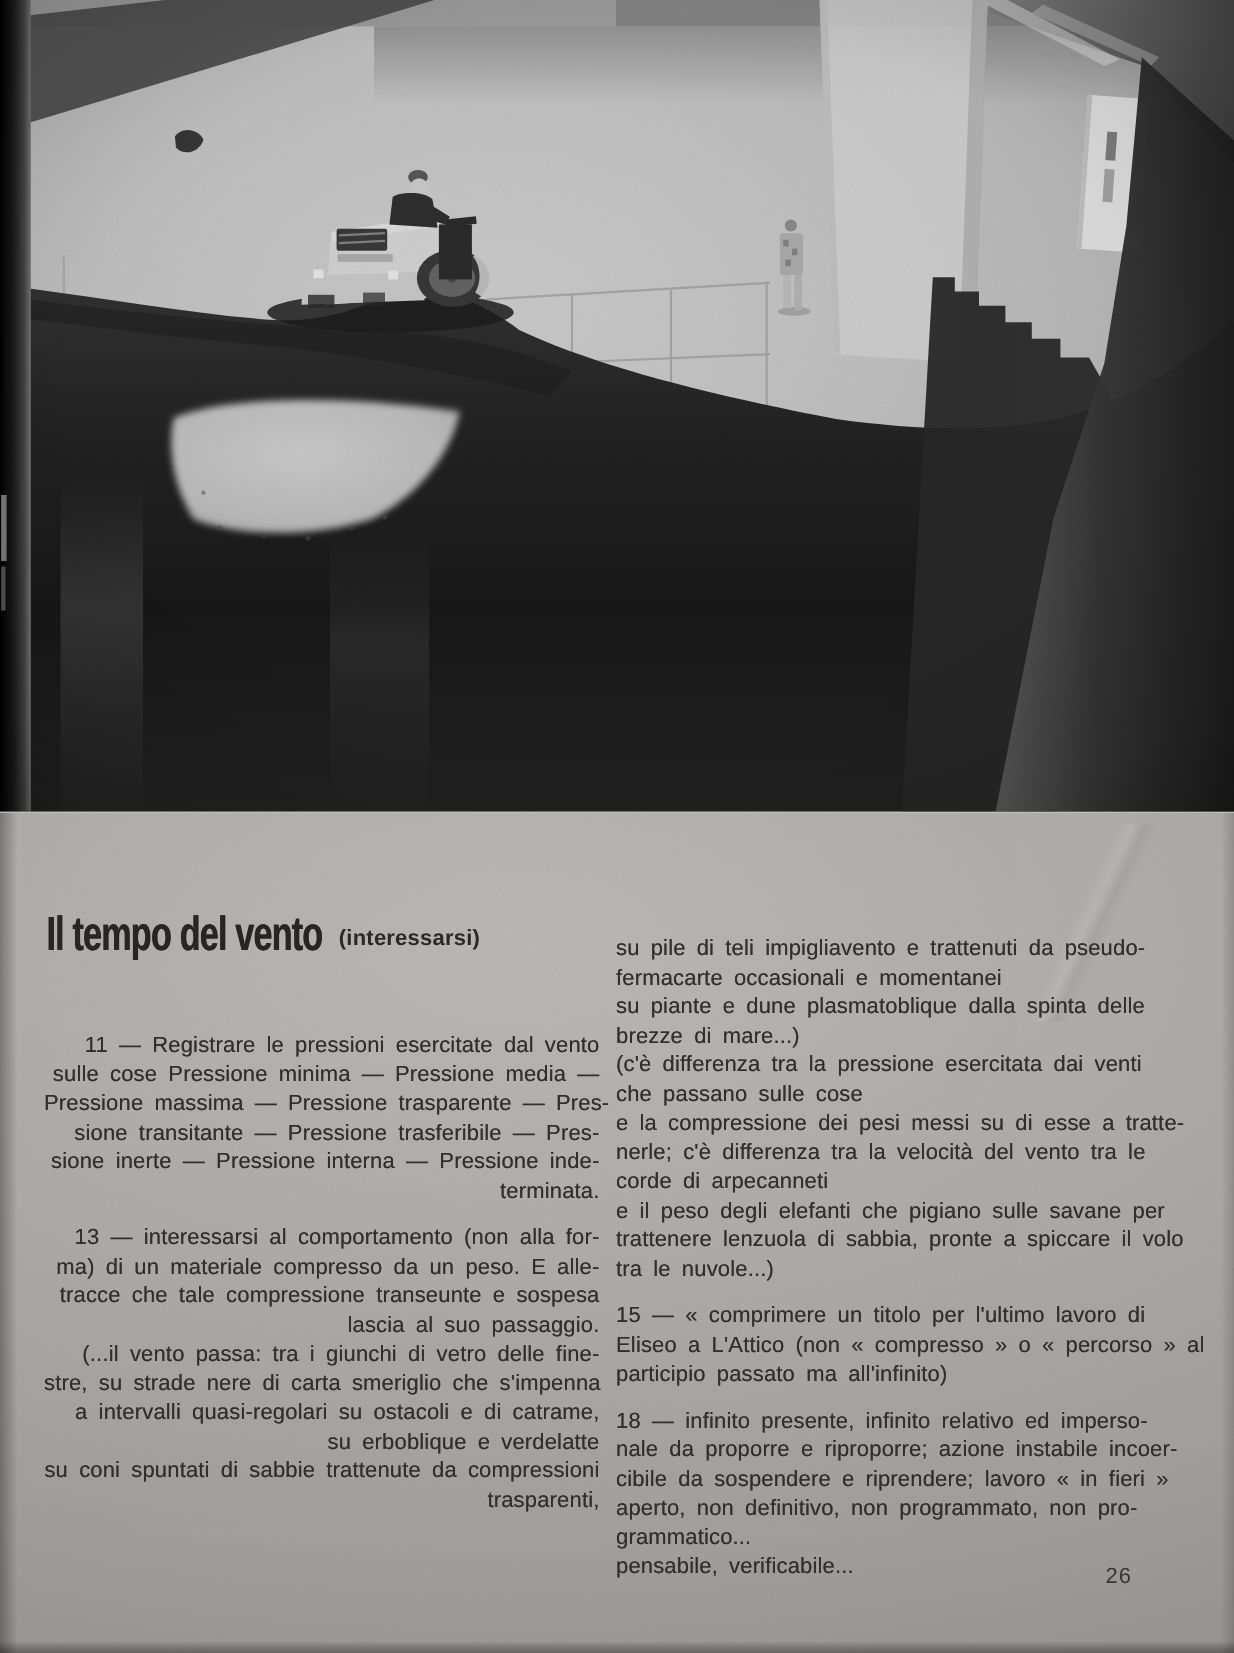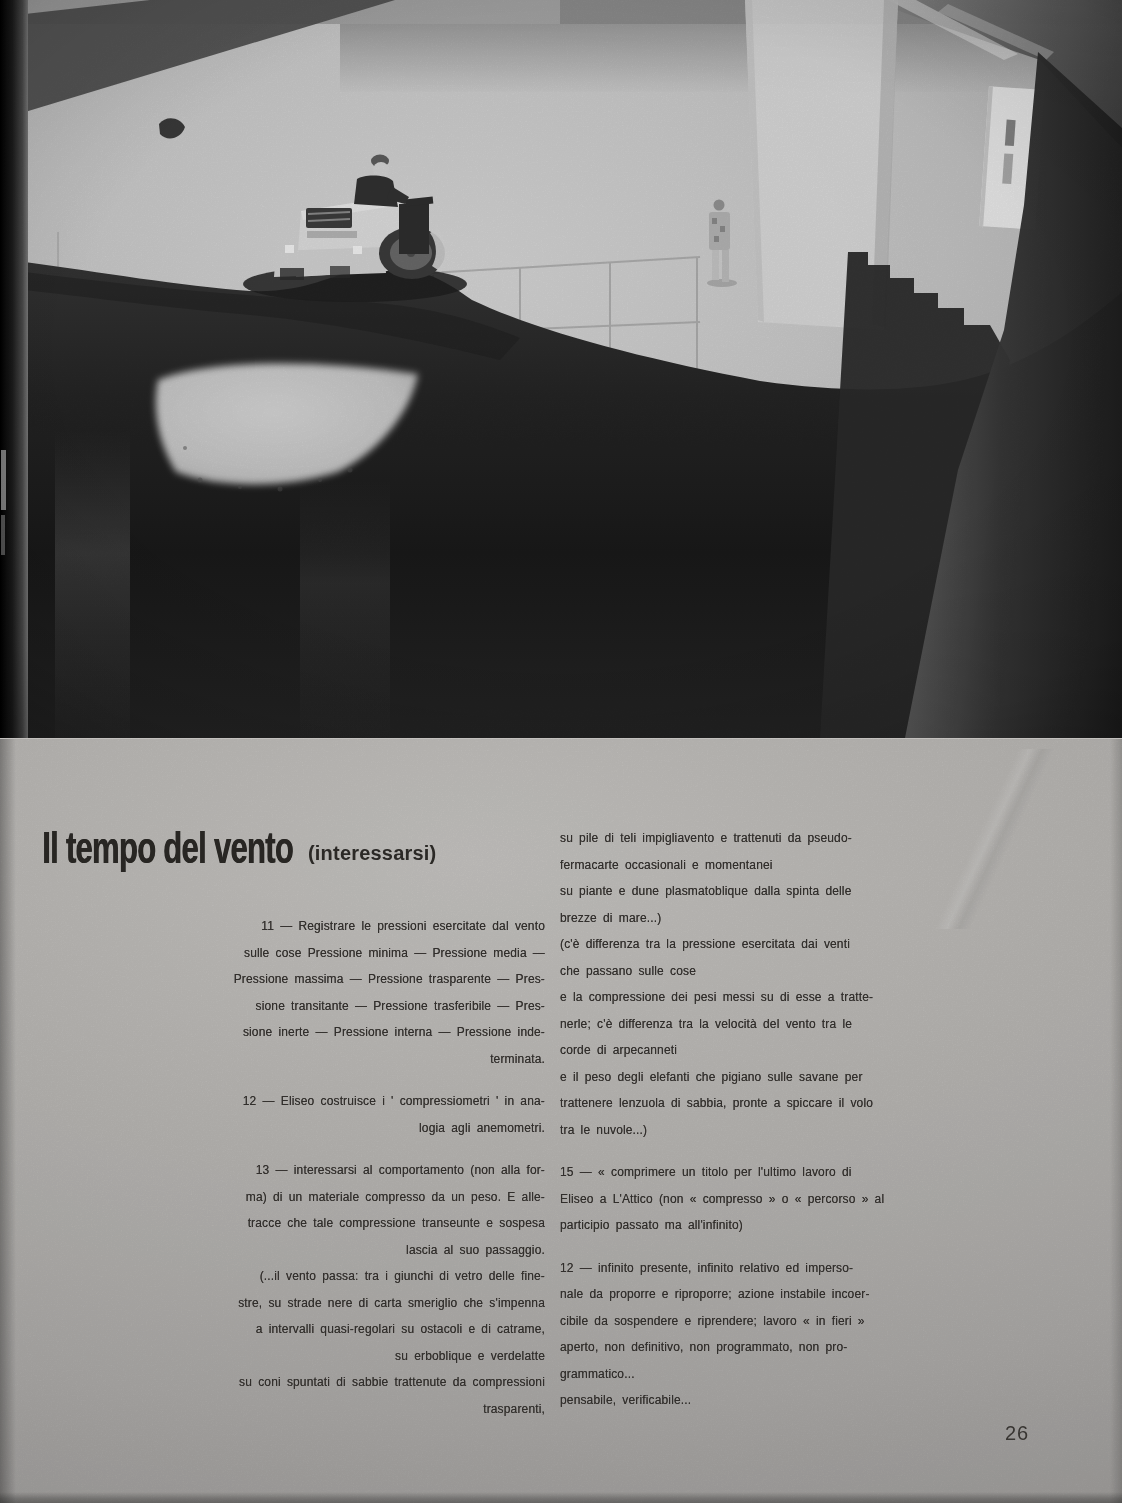--- a/index.html
+++ b/index.html
@@ -30,23 +30,23 @@
     font-size:42px;font-weight:bold;line-height:1;color:#2b2926;
     letter-spacing:-1px;white-space:nowrap;
     transform:scale(.74,1.04);transform-origin:0 0;
     text-shadow:.6px 0 0 #2b2926;
   }
   .title-suffix{
     position:absolute;left:308px;top:103px;
     font-size:20px;font-weight:bold;color:#2e2c29;letter-spacing:.2px;
   }
   
-  .col{position:absolute;color:#35322f;font-size:12px;line-height:26.5px;
+  .col{position:absolute;color:#35322f;font-size:20px;line-height:26.5px;
     letter-spacing:.15px;word-spacing:.22em;
-    text-shadow:0 0 .4px rgba(53,50,47,.75);}
+    text-shadow:0 0 .4px rgba(53,50,47,.75);margin-top:24px;}
   .col p{margin:0 0 16px 0;white-space:pre;}
   .col-left{left:40px;top:174px;width:505px;text-align:right;}
   .col-right{left:560px;top:86px;width:530px;}
   .page-number{position:absolute;left:1005px;top:683px;font-size:20px;color:#3c3936;letter-spacing:1px;}
   
   .grain-overlay{position:absolute;inset:0;width:1122px;height:1503px;opacity:.06;pointer-events:none;}
 </style>
 </head>
 <body>
 
@@ -233,22 +233,20 @@
     <h1 class="title">Il tempo del vento</h1>
     <span class="title-suffix">(interessarsi)</span>
 
     <div class="col col-left">
       <p>11 — Registrare le pressioni esercitate dal vento
 sulle cose Pressione minima — Pressione media —
 Pressione massima — Pressione trasparente — Pres-
 sione transitante — Pressione trasferibile — Pres-
 sione inerte — Pressione interna — Pressione inde-
 terminata.</p>
-      <p>12 — Eliseo costruisce i ' compressiometri ' in ana-
-logia agli anemometri.</p>
       <p>13 — interessarsi al comportamento (non alla for-
 ma) di un materiale compresso da un peso. E alle-
 tracce che tale compressione transeunte e sospesa
 lascia al suo passaggio.
 (...il vento passa: tra i giunchi di vetro delle fine-
 stre, su strade nere di carta smeriglio che s'impenna
 a intervalli quasi-regolari su ostacoli e di catrame,
 su erboblique e verdelatte
 su coni spuntati di sabbie trattenute da compressioni
 trasparenti,</p>
@@ -263,21 +261,21 @@
 che passano sulle cose
 e la compressione dei pesi messi su di esse a tratte-
 nerle; c'è differenza tra la velocità del vento tra le
 corde di arpecanneti
 e il peso degli elefanti che pigiano sulle savane per
 trattenere lenzuola di sabbia, pronte a spiccare il volo
 tra le nuvole...)</p>
       <p>15 — « comprimere un titolo per l'ultimo lavoro di
 Eliseo a L'Attico (non « compresso » o « percorso » al
 participio passato ma all'infinito)</p>
-      <p>12 — infinito presente, infinito relativo ed imperso-
+      <p>18 — infinito presente, infinito relativo ed imperso-
 nale da proporre e riproporre; azione instabile incoer-
 cibile da sospendere e riprendere; lavoro « in fieri »
 aperto, non definitivo, non programmato, non pro-
 grammatico...
 pensabile, verificabile...</p>
     </div>
 
     <div class="page-number">26</div>
 
     <div class="edge-left"></div>

